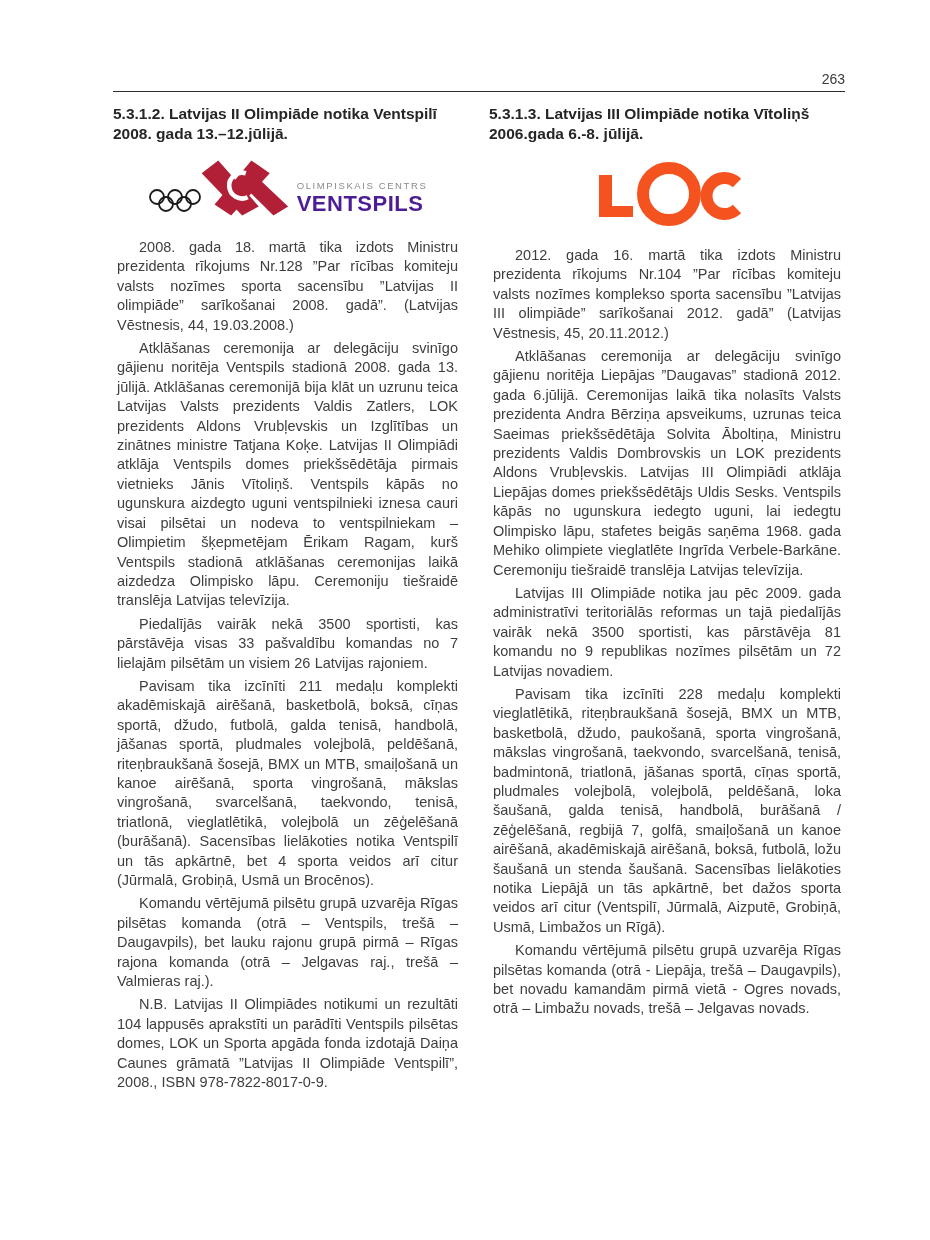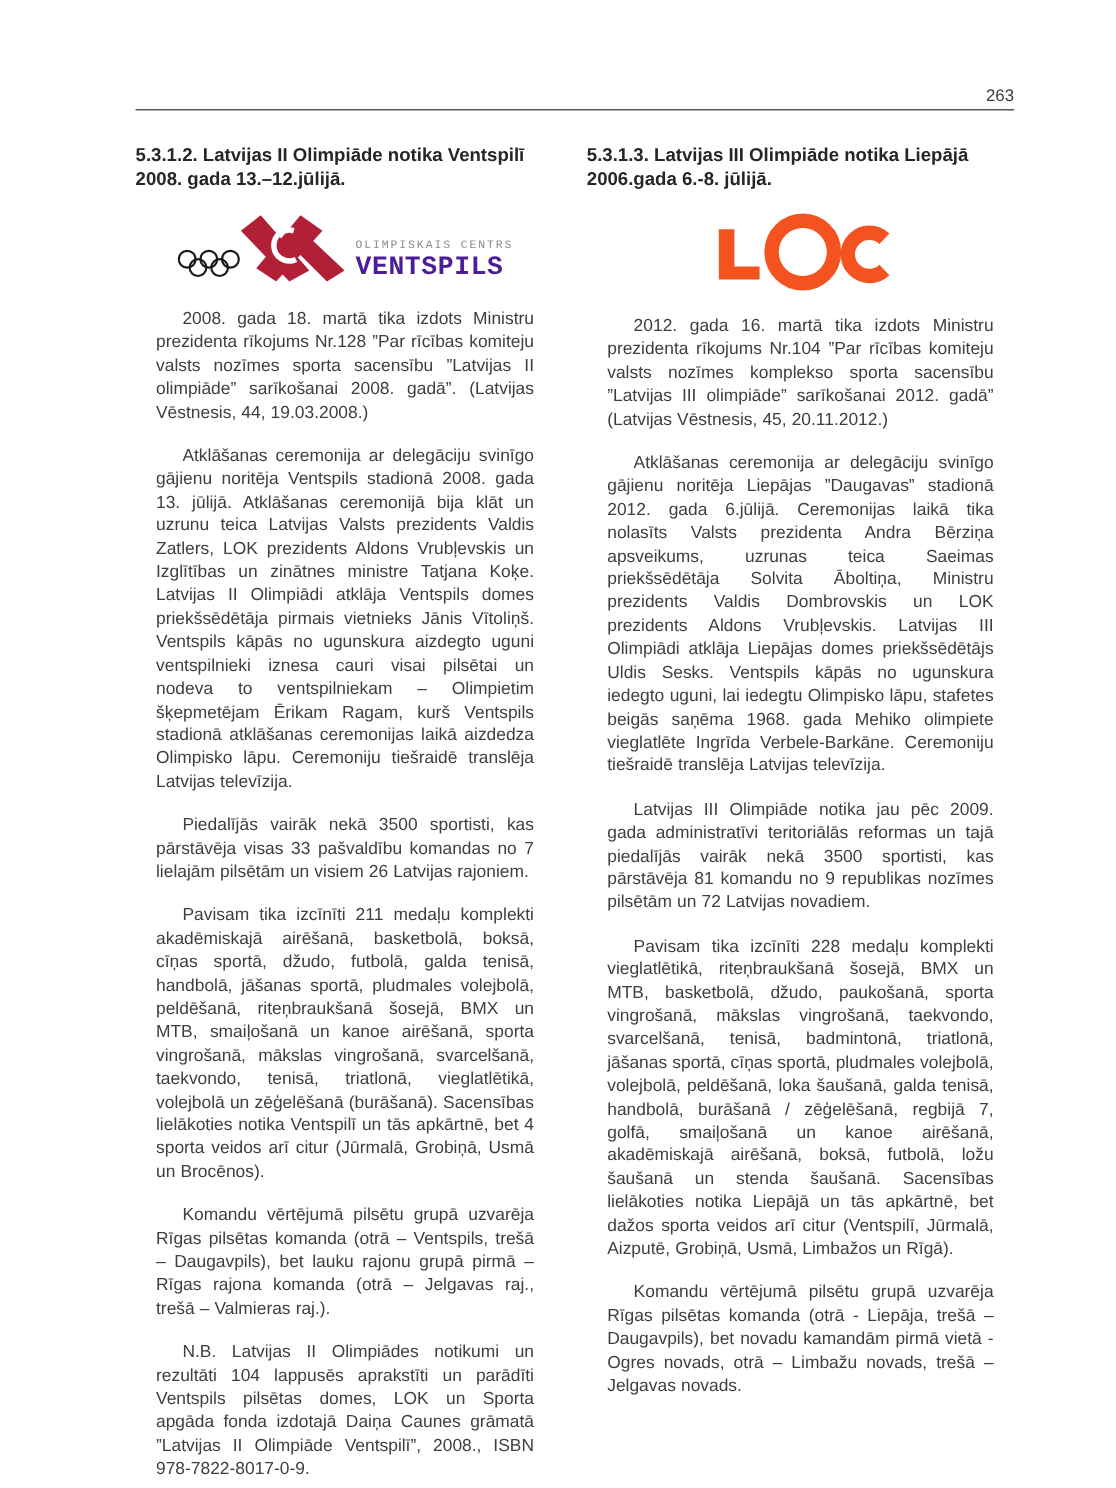--- a/index.html
+++ b/index.html
@@ -30,32 +30,31 @@
   }
   .cols { display: flex; gap: 27px; align-items: flex-start; }
   .col-left  { flex: 0 0 349px; width: 349px; }
   .col-right { flex: 1; min-width: 0; }
 
   .heading {
     font-size: 15.5px;
     font-weight: bold;
     color: #262626;
     line-height: 20px;
-    margin: 16px 0 14px 0;
+    margin: 0 0 14px 0;
   }
   .heading span { display: block; }
 
   
   .logo-band {
     display: flex;
     justify-content: center;
-    align-items: center;
+    align-items: flex-start;
     height: 66px;
     margin: 4px 0 14px 0;
-    font-family: Liberation Mono, monospace;
   }
   .vlogo { display: flex; align-items: flex-end; }
   .vlogo .rings { margin: 0 -6px 4px 0; }
   .vlogo .mark  { margin-right: 7px; }
   .vlogo-text { display: flex; flex-direction: column; justify-content: flex-end; padding-bottom: 2px; }
   .vlogo-caption {
     font-size: 9.5px;
     letter-spacing: 1.6px;
     color: #8a8a8a;
     line-height: 12px;
@@ -66,21 +65,21 @@
     font-weight: bold;
     letter-spacing: 0.5px;
     color: #4c1d95;
     line-height: 24px;
     white-space: nowrap;
   }
   .loc-band { height: 72px; margin: 0 0 16px 0; display: flex; justify-content: center; align-items: center; }
 
   
   .body-text p {
-    margin: 17px;
+    margin: 4px;
     font-size: 14.5px;
     line-height: 19.4px;
     color: #3e3e3e;
     text-align: justify;
     text-indent: 22px;
     word-spacing: 0.2px;
   }
 </style>
 </head>
 <body>
@@ -129,21 +128,21 @@
         <p>Atklāšanas ceremonija ar delegāciju svinīgo gājienu noritēja Ventspils stadionā 2008. gada 13. jūlijā. Atklāšanas ceremonijā bija klāt un uzrunu teica Latvijas Valsts prezidents Valdis Zatlers, LOK prezidents Aldons Vrubļevskis un Izglītības un zinātnes ministre Tatjana Koķe. Latvijas II Olimpiādi atklāja Ventspils domes priekšsēdētāja pirmais vietnieks Jānis Vītoliņš. Ventspils kāpās no ugunskura aizdegto uguni ventspilnieki iznesa cauri visai pilsētai un nodeva to ventspilniekam – Olimpietim šķepmetējam Ērikam Ragam, kurš Ventspils stadionā atklāšanas ceremonijas laikā aizdedza Olimpisko lāpu. Ceremoniju tiešraidē translēja Latvijas televīzija.</p>
         <p>Piedalījās vairāk nekā 3500 sportisti, kas pārstāvēja visas 33 pašvaldību komandas no 7 lielajām pilsētām un visiem 26 Latvijas rajoniem.</p>
         <p>Pavisam tika izcīnīti 211 medaļu komplekti akadēmiskajā airēšanā, basketbolā, boksā, cīņas sportā, džudo, futbolā, galda tenisā, handbolā, jāšanas sportā, pludmales volejbolā, peldēšanā, riteņbraukšanā šosejā, BMX un MTB, smaiļošanā un kanoe airēšanā, sporta vingrošanā, mākslas vingrošanā, svarcelšanā, taekvondo, tenisā, triatlonā, vieglatlētikā, volejbolā un zēģelēšanā (burāšanā). Sacensības lielākoties notika Ventspilī un tās apkārtnē, bet 4 sporta veidos arī citur (Jūrmalā, Grobiņā, Usmā un Brocēnos).</p>
         <p>Komandu vērtējumā pilsētu grupā uzvarēja Rīgas pilsētas komanda (otrā – Ventspils, trešā – Daugavpils), bet lauku rajonu grupā pirmā – Rīgas rajona komanda (otrā – Jelgavas raj., trešā – Valmieras raj.).</p>
         <p>N.B. Latvijas II Olimpiādes notikumi un rezultāti 104 lappusēs aprakstīti un parādīti Ventspils pilsētas domes, LOK un Sporta apgāda fonda izdotajā Daiņa Caunes grāmatā ”Latvijas II Olimpiāde Ventspilī”, 2008., ISBN 978-7822-8017-0-9.</p>
       </div>
     </div>
 
     <div class="col-right">
       <h2 class="heading">
-        <span>5.3.1.3. Latvijas III Olimpiāde notika Liepājā</span>
+        <span>5.3.1.3. Latvijas III Olimpiāde notika Vītoliņš</span>
         <span>2006.gada 6.-8. jūlijā.</span>
       </h2>
 
       <div class="loc-band">
         <svg width="152" height="68" viewBox="0 0 152 68">
 
           <path d="M8,15 h13 v31 h21 v11 h-34 z" fill="#f4531f"></path>
 
           <circle cx="78" cy="34" r="26" fill="none" stroke-width="12" stroke="#f4531f"></circle>
 

